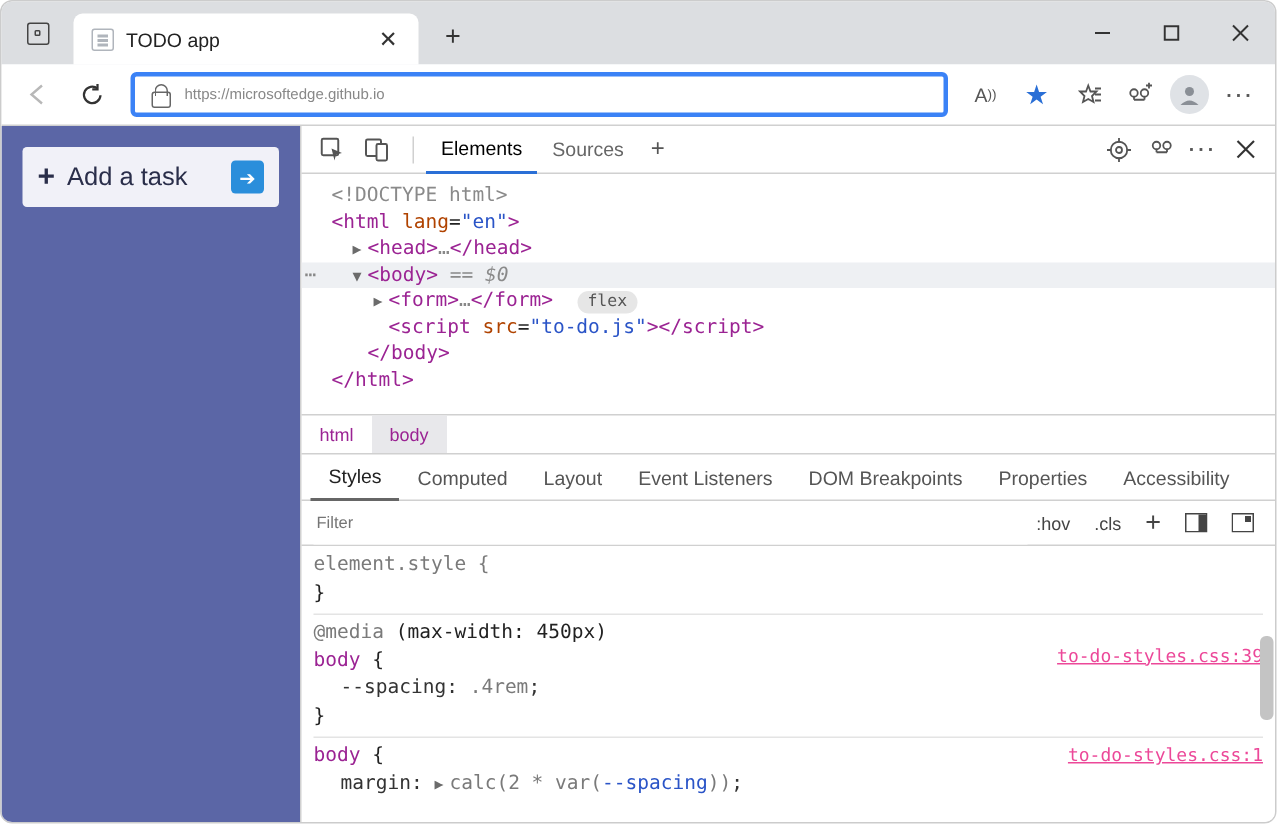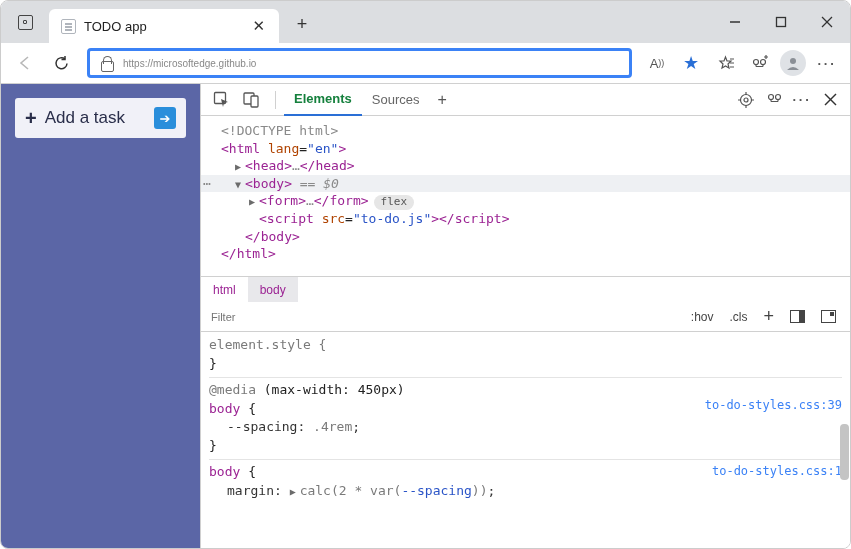--- a/index.html
+++ b/index.html
@@ -31,50 +31,50 @@
 .content { display: flex; height: calc(549px - 42px - 41px); }
 .page { width: 199px; background: #5b66a6; padding: 14px; }
 .task-btn { background: #f1f1f8; border-radius: 3px; height: 40px; display: flex; align-items: center; padding: 0 10px; font-size: 17px; color: #2a2e4a; }
 .task-plus { font-size: 20px; margin-right: 8px; font-weight: bold; }
 .task-arrow { margin-left: auto; width: 22px; height: 22px; background: #2a8edb; border-radius: 3px; display: flex; align-items: center; justify-content: center; color: #fff; font-size: 13px; }
 .devtools { flex: 1; display: flex; flex-direction: column; border-left: 1px solid #d0d0d0; background: #fff; position: relative; }
 .dt-tabs { height: 32px; border-bottom: 1px solid #d0d0d0; display: flex; align-items: center; padding: 0 6px; }
 .dt-picker { width: 28px; height: 28px; display: flex; align-items: center; justify-content: center; margin-right: 2px; }
 .dt-sep { width: 1px; height: 18px; background: #d0d0d0; margin: 0 8px; }
 .dt-tab { padding: 0 10px; height: 32px; display: flex; align-items: center; color: #666; font-size: 13px; }
-.dt-tab.active { color: #15803d; border-bottom: 2px solid #2a6fd6; font-weight: 700; }
+.dt-tab.active { color: #000000; border-bottom: 2px solid #2a6fd6; font-weight: 400; }
 .dt-more { margin-left: 2px; font-size: 16px; color: #555; padding: 0 6px; }
 .dt-right { margin-left: auto; display: flex; align-items: center; }
 .dt-right-icon { width: 28px; height: 28px; display: flex; align-items: center; justify-content: center; color: #555; }
 .dom-tree { padding: 6px 0 6px 20px; font-family: Consolas, monospace; font-size: 13px; line-height: 1.35; height: 160px; overflow: hidden; }
 .dom-tree .tg { color: #9b2393; }
 .dom-tree .att-n { color: #b04300; }
 .dom-tree .att-v { color: #2a54c7; }
 .dom-tree .grey { color: #8a8a8a; }
 .dom-tree .dots3 { color: #888; }
 .dom-row { padding-left: 0; }
 .dom-row.l1 { padding-left: 14px; }
 .dom-row.l2 { padding-left: 28px; }
 .dom-row.sel { background: #eef0f3; position: relative; margin-left: -20px; padding-left: 20px;}
 .dom-row.sel .pre { position: absolute; left: 2px; color: #888; }
 .tri { color: #6b6b6b; display: inline-block; width: 10px; font-size: 10px; }
-.pill { background: #e6e6e6; color: #555; border-radius: 9px; padding: 0 7px; font-size: 11px; margin-left: 5px; display: inline-block; }
+.pill { background: #e6e6e6; color: #555; border-radius: 9px; padding: 0 7px; font-size: 11px; margin-left: 16px; display: inline-block; }
 .crumbs { height: 26px; border-top: 1px solid #d0d0d0; display: flex; align-items: stretch; font-size: 12px; }
 .crumb { padding: 0 12px; display: flex; align-items: center; color: #9b2393; }
 .crumb.active { background: #e8e8eb; }
 .style-tabs { height: 32px; border-top: 1px solid #d0d0d0; border-bottom: 1px solid #d0d0d0; display: flex; align-items: center; padding: 0 6px; font-size: 13px; }
 .stab { padding: 0 12px; height: 32px; display: flex; align-items: center; color: #555; }
 .stab.active { color: #222; border-bottom: 2px solid #666; }
 .filterbar { height: 30px; border-bottom: 1px solid #d0d0d0; display: flex; align-items: center; padding: 0 8px; font-size: 12px; }
 .filterbar input { border: none; outline: none; flex: 1; font-size: 11px; color: #555; height: 100%; }
 .fbtn { padding: 0 6px; color: #444; font-size: 12px; height: 100%; display: flex; align-items: center; }
 .fbtn + .fbtn { margin-left: 4px; }
 .styles-body { padding: 4px 8px 0 8px; font-family: Consolas, monospace; font-size: 13px; line-height: 1.45; overflow-y: auto; flex: 1; }
 .rule { border-bottom: 1px solid #e4e4e4; padding-bottom: 3px; margin-bottom: 3px; position: relative; }
-.rule .link { position: absolute; right: 0; top: 16px; color: #3b82f6; font-size: 12px; }
+.rule .link { position: absolute; right: 0; top: 16px; color: #ec4899; text-decoration: underline; font-size: 12px; }
 .sel-txt { color: #9b2393; }
 .media-kw { color: #7a7a7a; }
 .prop { color: #333; padding-left: 18px; }
 .dim { color: #7a7a7a; }
 .scrollbar-track { position: absolute; right: 1px; top: 340px; width: 9px; height: 120px; background: transparent; }
 .scrollbar-thumb { width: 9px; height: 56px; background: #c4c4c4; border-radius: 4px; }
 svg { display: block; }
 </style>
 </head>
 <body>
@@ -230,20 +230,29 @@
       <div class="dom-row l2"><span style="display:inline-block;width:10px"></span><span class="tg">&lt;<span>script</span></span> <span class="att-n">src</span>=<span class="att-v">"to-do.js"</span><span class="tg">&gt;&lt;/<span>script</span>&gt;</span></div>
       <div class="dom-row l1"><span style="display:inline-block;width:10px"></span><span class="tg">&lt;/<span>body</span>&gt;</span></div>
       <div class="dom-row"><span class="tg">&lt;/<span>html</span>&gt;</span></div>
     </div>
 
     <div class="crumbs">
       <div class="crumb">html</div>
       <div class="crumb active">body</div>
     </div>
 
+    <div class="style-tabs">
+      <div class="stab active">Styles</div>
+      <div class="stab">Computed</div>
+      <div class="stab">Layout</div>
+      <div class="stab">Event Listeners</div>
+      <div class="stab">DOM Breakpoints</div>
+      <div class="stab">Properties</div>
+      <div class="stab">Accessibility</div>
+    </div>
 
     <div class="filterbar">
       <input placeholder="Filter" style="">
       <div class="fbtn">:hov</div>
       <div class="fbtn">.cls</div>
       <div class="fbtn" style="font-size:18px">+</div>
       <div class="fbtn">
           <svg width="15" height="13">
             <rect x="0.5" y="0.5" width="14" height="12" fill="none" stroke="#444" stroke-width="1"></rect>
             <rect x="9" y="1" width="5" height="11" fill="#444"></rect>

